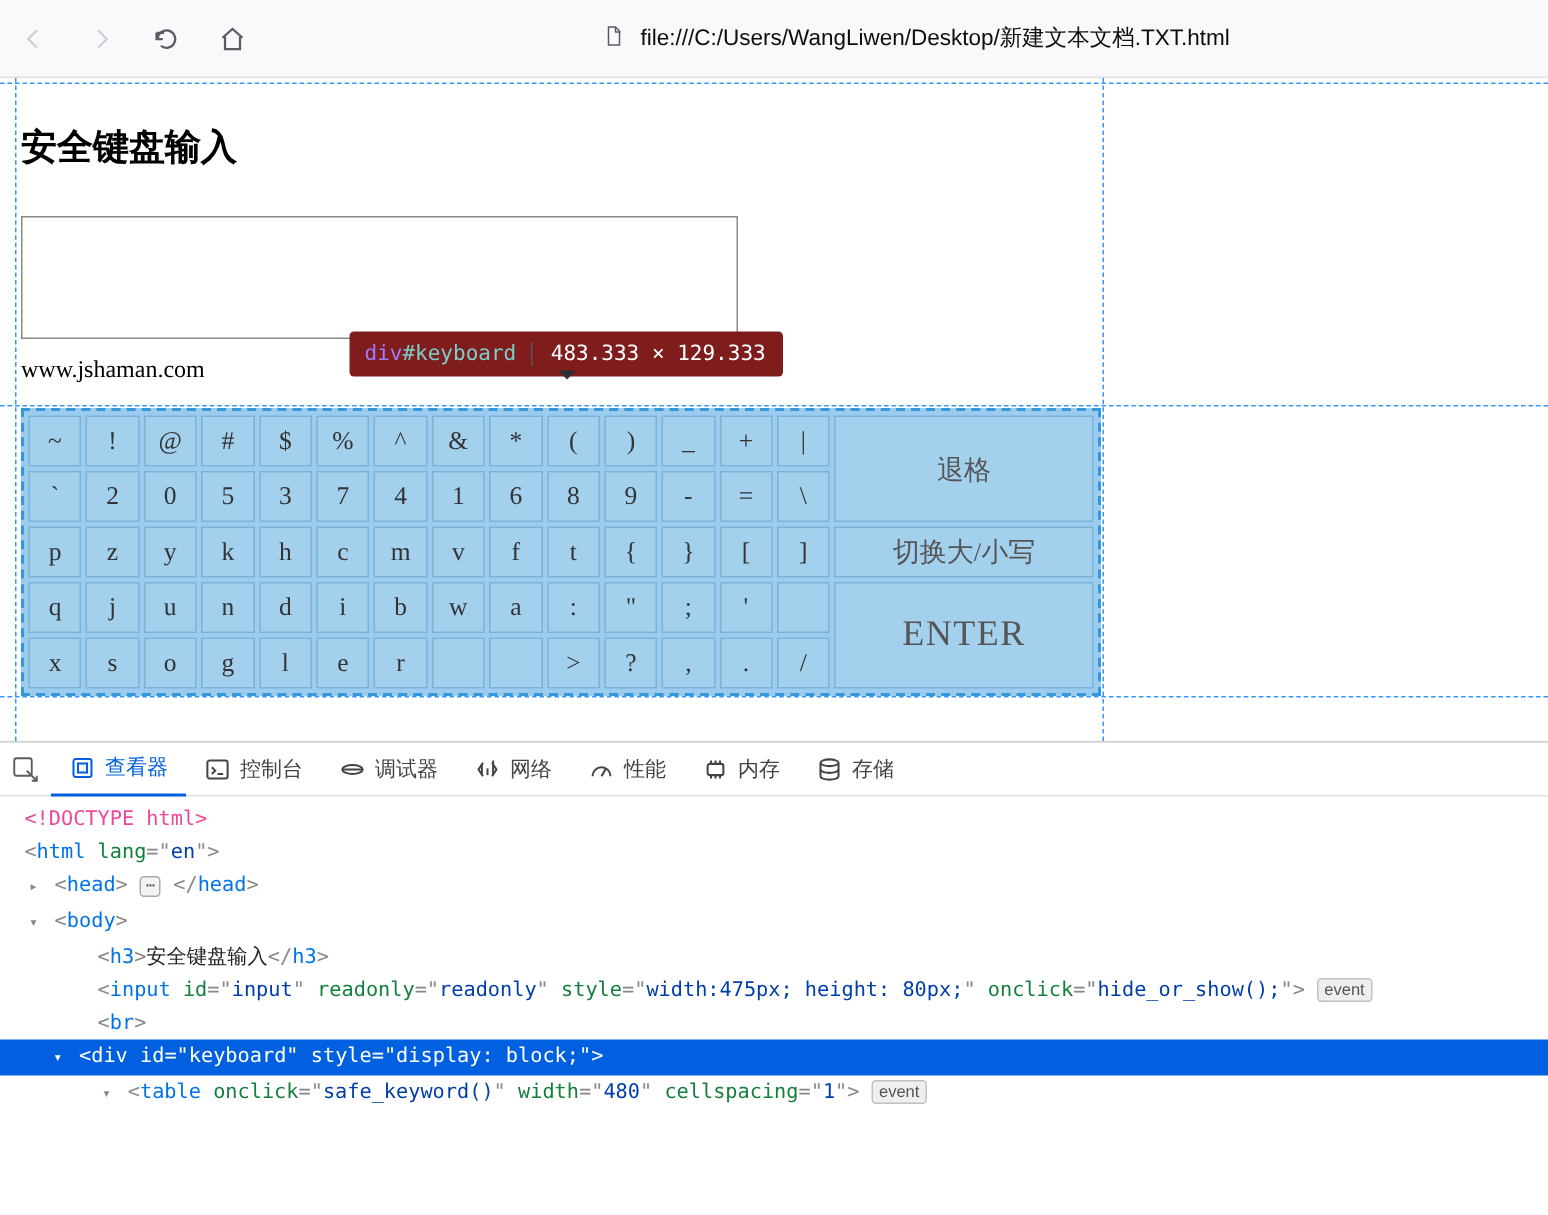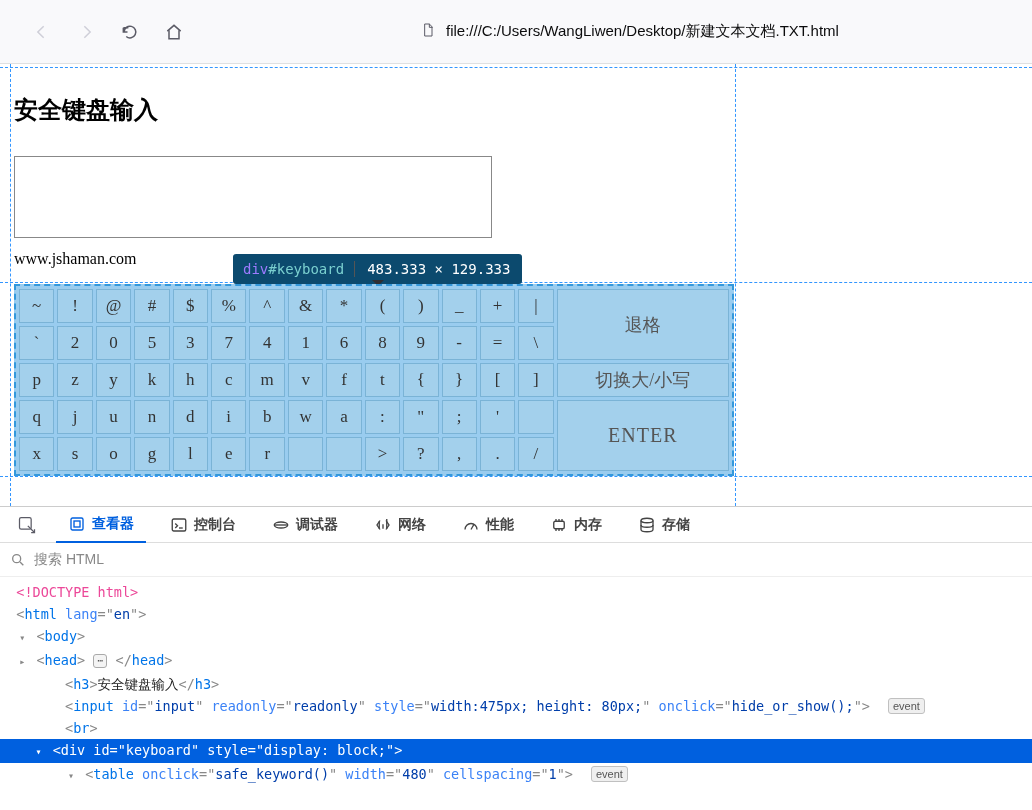--- a/index.html
+++ b/index.html
@@ -8,26 +8,26 @@
     font-size: 14px;
     color: #333;
     background: #fff;
     width: 1032px;
     height: 810px;
     overflow: hidden;
   }
 
   
   .toolbar {
-    height: 64px;
+    height: 52px;
     background: #f9f9fb;
     border-bottom: 1px solid #e0e0e0;
     display: flex;
     align-items: center;
-    padding: 0 24px;
+    padding: 0 5px;
     gap: 8px;
   }
   .nav-btn {
     width: 36px; height: 36px;
     display: flex; align-items: center; justify-content: center;
     border-radius: 4px;
   }
   .nav-btn svg { width: 20px; height: 20px; stroke: #5b5b66; fill: none; stroke-width: 1.8; }
   .nav-btn.disabled svg { stroke: #cfcfd8; }
   .url-bar {
@@ -69,22 +69,22 @@
   }
 
   
   .dash-h, .dash-v { position: absolute; border: 0 dashed #3296ff; }
   .dash-h { left: 0; right: 0; border-top-width: 1px; }
   .dash-v { top: 0; height: 442px; border-left-width: 1px; }
 
   
   .tooltip {
     position: absolute;
-    left: 233px; top: 190px;
-    background: #0c4a6e;
+    left: 233px; top: 169px;
+    background: #7f1d1d;
     color: #fff;
     border-radius: 3px;
     padding: 7px 0;
     display: flex;
     align-items: center;
     font-size: 14px;
   }
   .tooltip::after {
     content: '';
     position: absolute;
@@ -119,39 +119,37 @@
     color: #333;
     height: 34px;
     width: 36px;
   }
   .kbd td.wide {
     width: 175px;
     font-size: 18px;
     color: #555;
     font-family: SimSun, "Times New Roman", serif;
   }
-  .kbd td.wide.en { font-family: "Times New Roman", serif; font-size: 20px; letter-spacing: 1px; }
+  .kbd td.wide.en { font-family: "Times New Roman", serif; font-size: 24px; letter-spacing: 1px; }
   .kbd td.merged { background: #a3d0ec; }
 
   
   .devtools {
     border-top: 1px solid #ccc;
     height: 320px;
     display: flex;
     flex-direction: column;
     background: #fff;
   }
   .dt-tabs {
     display: flex;
     align-items: center;
     height: 36px;
     border-bottom: 1px solid #ddd;
-    gap: 12px;
-    padding-left: 10px;
-    font-weight: bold;
+    gap: 0;
   }
   .dt-tab {
     display: flex;
     align-items: center;
     gap: 6px;
     padding: 0 12px;
     height: 36px;
     font-size: 14px;
     color: #444;
     cursor: pointer;
@@ -188,21 +186,21 @@
   }
   .dt-line { white-space: pre; padding: 0 6px 0 0; }
   .dt-line .tw { display: inline-block; width: 12px; text-align: center; color: #888; cursor: pointer; font-size: 10px; }
   .dt-line.sel { background: #0060df; color: #fff; }
   .dt-line.sel .c-tag, .dt-line.sel .c-attr, .dt-line.sel .c-val,
   .dt-line.sel .c-text, .dt-line.sel .c-punct, .dt-line.sel .tw { color: #fff; }
 
   .c-doctype { color: #ec4899; }
   .c-punct   { color: #888; }
   .c-tag     { color: #0074e8; }
-  .c-attr    { color: #3b82f6; }
+  .c-attr    { color: #15803d; }
   .c-val     { color: #003eaa; }
   .c-text    { color: #222; }
   .ellip {
     display: inline-block;
     border: 1px solid #aaa;
     border-radius: 3px;
     padding: 0 3px;
     font-size: 10px;
     line-height: 12px;
     background: #f4f4f4;
@@ -211,21 +209,21 @@
   }
   .evt {
     display: inline-block;
     background: #efefef;
     border: 1px solid #c0c0c0;
     border-radius: 3px;
     font-size: 11px;
     padding: 0 4px;
     line-height: 14px;
     color: #555;
-    margin-left: 18px;
+    margin-left: 8px;
     font-family: Arial, sans-serif;
     vertical-align: 1px;
   }
 </style>
 </head>
 <body>
 
 <div class="toolbar">
   <div class="nav-btn disabled">
     <svg viewBox="0 0 24 24">
@@ -439,32 +437,25 @@
     <div class="dt-tab">
       <svg viewBox="0 0 24 24">
           <ellipse cx="12" cy="6" rx="8" ry="3"></ellipse>
           <path d="M4 6v12c0 1.7 3.6 3 8 3s8-1.3 8-3V6"></path>
           <path d="M4 12c0 1.7 3.6 3 8 3s8-1.3 8-3"></path>
         </svg>
       <span>存储</span>
     </div>
   </div>
 
-  <div class="dt-search">
-    <svg viewBox="0 0 24 24">
-        <circle cx="10" cy="10" r="6"></circle>
-        <line x1="15" y1="15" x2="20" y2="20"></line>
-      </svg>
-    <span>搜索 HTML</span>
-  </div>
 
   <div class="dt-tree" id="dt-tree">
       <div class="dt-line ">  <span class="c-doctype">&lt;!DOCTYPE html&gt;</span></div>
       <div class="dt-line ">  <span class="c-punct">&lt;</span><span class="c-tag">html</span> <span class="c-attr">lang</span><span class="c-punct">="</span><span class="c-val">en</span><span class="c-punct">"&gt;</span></div>
+      <div class="dt-line ">  <span class="tw">▸</span> <span class="c-punct">&lt;</span><span class="c-tag">head</span><span class="c-punct">&gt;</span> <span class="ellip">⋯</span> <span class="c-punct">&lt;/</span><span class="c-tag">head</span><span class="c-punct">&gt;</span></div>
       <div class="dt-line ">  <span class="tw">▾</span> <span class="c-punct">&lt;</span><span class="c-tag">body</span><span class="c-punct">&gt;</span></div>
-      <div class="dt-line ">  <span class="tw">▸</span> <span class="c-punct">&lt;</span><span class="c-tag">head</span><span class="c-punct">&gt;</span> <span class="ellip">⋯</span> <span class="c-punct">&lt;/</span><span class="c-tag">head</span><span class="c-punct">&gt;</span></div>
       <div class="dt-line ">        <span class="c-punct">&lt;</span><span class="c-tag">h3</span><span class="c-punct">&gt;</span><span class="c-text">安全键盘输入</span><span class="c-punct">&lt;/</span><span class="c-tag">h3</span><span class="c-punct">&gt;</span></div>
       <div class="dt-line ">        <span class="c-punct">&lt;</span><span class="c-tag">input</span> <span class="c-attr">id</span><span class="c-punct">="</span><span class="c-val">input</span><span class="c-punct">"</span> <span class="c-attr">readonly</span><span class="c-punct">="</span><span class="c-val">readonly</span><span class="c-punct">"</span> <span class="c-attr">style</span><span class="c-punct">="</span><span class="c-val">width:475px; height: 80px;</span><span class="c-punct">"</span> <span class="c-attr">onclick</span><span class="c-punct">="</span><span class="c-val">hide_or_show();</span><span class="c-punct">"&gt;</span><span class="evt">event</span></div>
       <div class="dt-line ">        <span class="c-punct">&lt;</span><span class="c-tag">br</span><span class="c-punct">&gt;</span></div>
       <div class="dt-line sel">    <span class="tw">▾</span> <span class="c-punct">&lt;</span><span class="c-tag">div</span> <span class="c-attr">id</span><span class="c-punct">="</span><span class="c-val">keyboard</span><span class="c-punct">"</span> <span class="c-attr">style</span><span class="c-punct">="</span><span class="c-val">display: block;</span><span class="c-punct">"&gt;</span></div>
       <div class="dt-line ">        <span class="tw">▾</span> <span class="c-punct">&lt;</span><span class="c-tag">table</span> <span class="c-attr">onclick</span><span class="c-punct">="</span><span class="c-val">safe_keyword()</span><span class="c-punct">"</span> <span class="c-attr">width</span><span class="c-punct">="</span><span class="c-val">480</span><span class="c-punct">"</span> <span class="c-attr">cellspacing</span><span class="c-punct">="</span><span class="c-val">1</span><span class="c-punct">"&gt;</span><span class="evt">event</span></div>
     </div>
 </div>
 
 </body></html>

